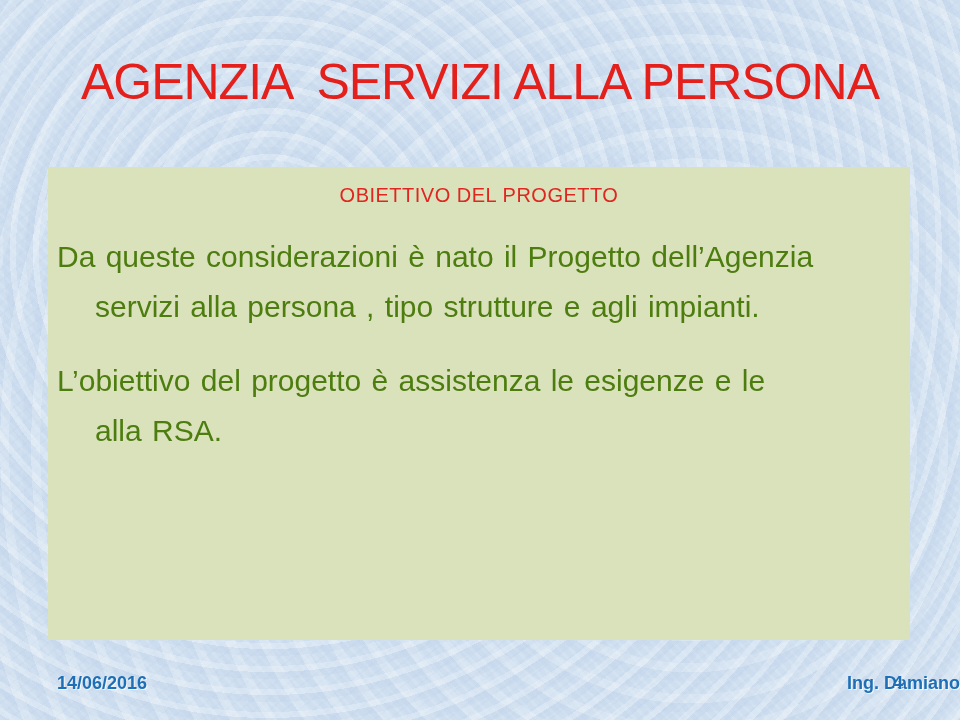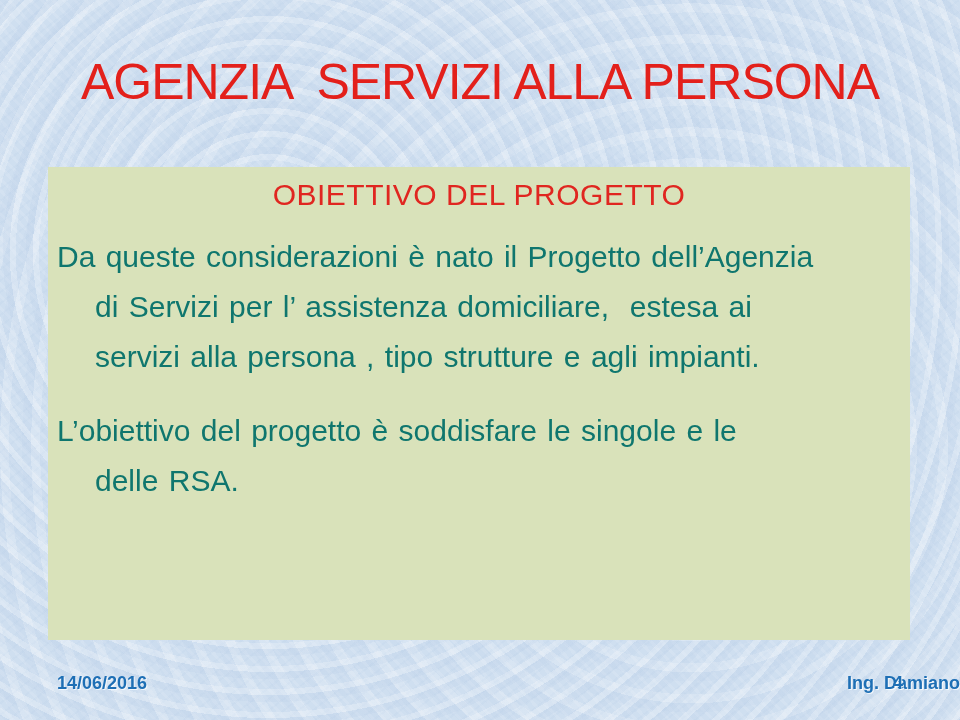--- a/index.html
+++ b/index.html
@@ -27,29 +27,29 @@
   }
   .content-box{
     position:absolute;
     left:48px;top:167px;
     width:862px;height:473px;
     background:#d9e2ba;
   }
   .box-heading{
     padding-top:11px;
     text-align:center;
-    font-size:30px;
+    font-size:20px;
     line-height:34px;
     letter-spacing:0.5px;
     color:#e02620;
   }
   .box-body{
     margin-top:20px;
     font-size:30px;
-    color:#0f766e;
+    color:#4d7c0f;
     word-spacing:2px;
   }
   .para + .para{margin-top:24px;}
   .line{
     white-space:pre;
     line-height:50px;
     padding-left:9px;
   }
   .line.cont{padding-left:47px;}
   .footer-date,.footer-author,.footer-page{
@@ -72,27 +72,26 @@
   <div class="title">AGENZIA  SERVIZI ALLA PERSONA</div>
 
   <div class="content-box">
 
     <div class="box-heading">OBIETTIVO DEL PROGETTO</div>
 
     <div class="box-body">
 
       <div class="para">
         <div class="line">Da queste considerazioni è nato il Progetto dell’Agenzia</div>
-        <div class="line cont">di Servizi per l’ assistenza domiciliare,  estesa ai</div>
         <div class="line cont">servizi alla persona , tipo strutture e agli impianti.</div>
       </div>
 
       <div class="para">
-        <div class="line">L’obiettivo del progetto è soddisfare le singole e le</div>
-        <div class="line cont">delle RSA.</div>
+        <div class="line">L’obiettivo del progetto è assistenza le esigenze e le</div>
+        <div class="line cont">alla RSA.</div>
       </div>
 
     </div>
   </div>
 
   <div class="footer-date">14/06/2016</div>
 
   <div class="footer-author">Ing. Damiano</div>
 
   <div class="footer-page">4</div>

